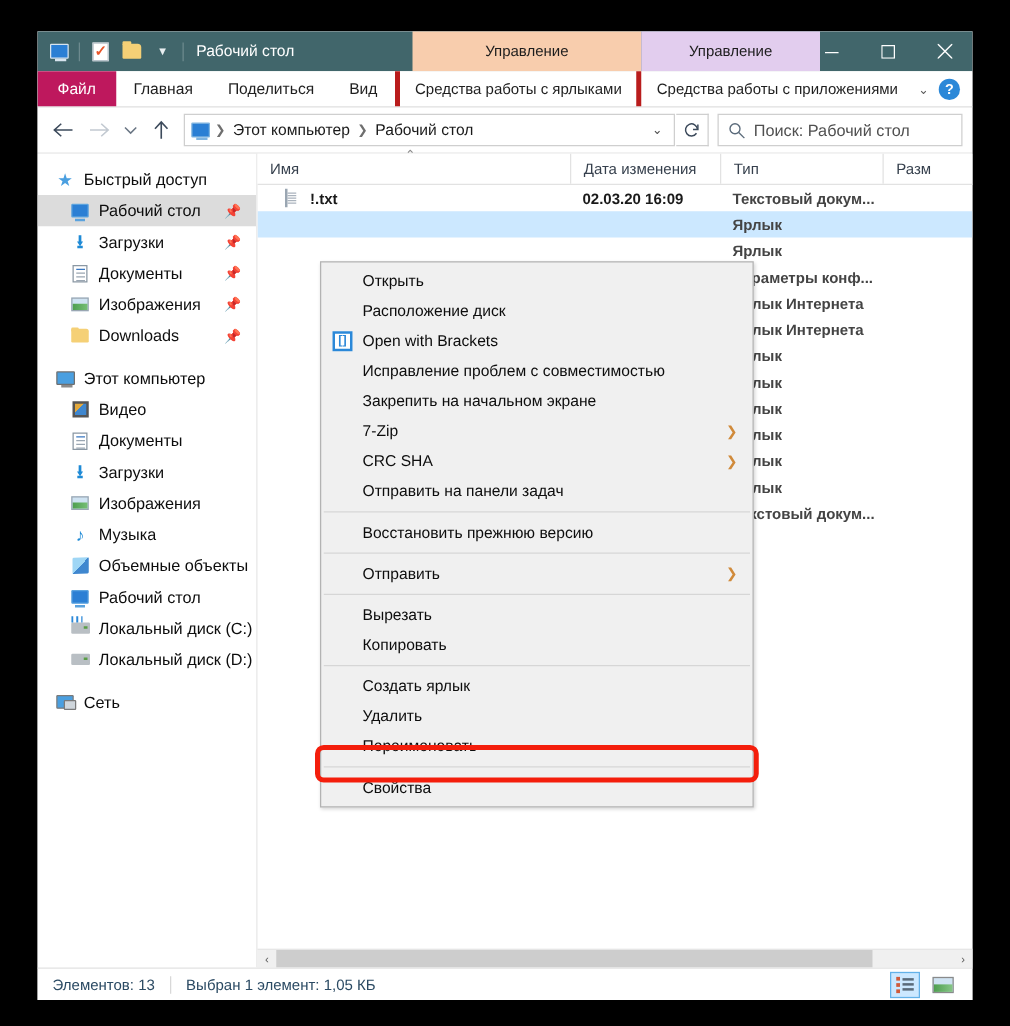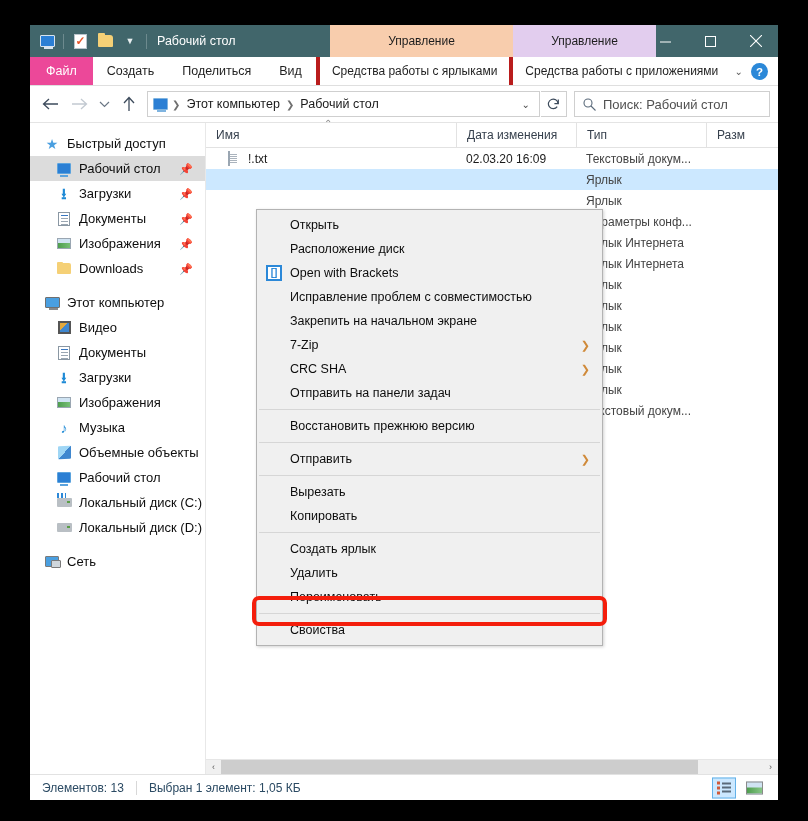--- a/index.html
+++ b/index.html
@@ -121,21 +121,21 @@
     border-bottom: 1px solid #dfdfdf;
     position: relative;
   }
   .rtab {
     display: flex; align-items: center;
     padding: 0 14px;
     font-size: 12.5px; color: #1f1f1f;
     white-space: nowrap;
   }
   .rtab.file {
-    background: #ec4899; color: #fff;
+    background: #be185d; color: #fff;
     padding: 0 16px;
   }
   .rtab-group {
     display: flex; align-items: stretch;
     border-left: 4px solid #b91c1c;
   }
   .rtab-sub { font-size: 12px; padding: 0 12px; }
   .ribbon-right {
     position: absolute; right: 4px; top: 0;
     height: 29px; display: flex; align-items: center; gap: 8px;
@@ -369,20 +369,21 @@
 
   .filelist {
     flex: 1 1 auto;
     position: relative;
     overflow: hidden;
   }
   .frow {
     height: 21px;
     display: flex; align-items: center;
     position: relative;
+    font-weight: bold;
   }
   .frow.selected { background: #cce8ff; }
   .fc {
     font-size: 12px; color: #1a1a1a;
     white-space: nowrap; overflow: hidden;
     padding-left: 10px;
   }
   .fc-name {
     width: 250px; flex: 0 0 250px;
     display: flex; align-items: center; gap: 6px;
@@ -567,21 +568,21 @@
           <svg width="12" height="12" viewBox="0 0 12 12">
               <line x1="0" y1="0" x2="12" y2="12" stroke="#fff" stroke-width="1.1"></line>
               <line x1="12" y1="0" x2="0" y2="12" stroke="#fff" stroke-width="1.1"></line>
             </svg>
         </div>
       </div>
     </div>
 
     <div class="ribbonbar">
       <div class="rtab file">Файл</div>
-      <div class="rtab">Создать</div>
+      <div class="rtab">Главная</div>
       <div class="rtab">Поделиться</div>
       <div class="rtab">Вид</div>
       <div class="rtab-group">
         <div class="rtab rtab-sub">Средства работы с ярлыками</div>
       </div>
       <div class="rtab-group">
         <div class="rtab rtab-sub">Средства работы с приложениями</div>
       </div>
       <div class="ribbon-right">
         <span class="chev-down">⌄</span>

